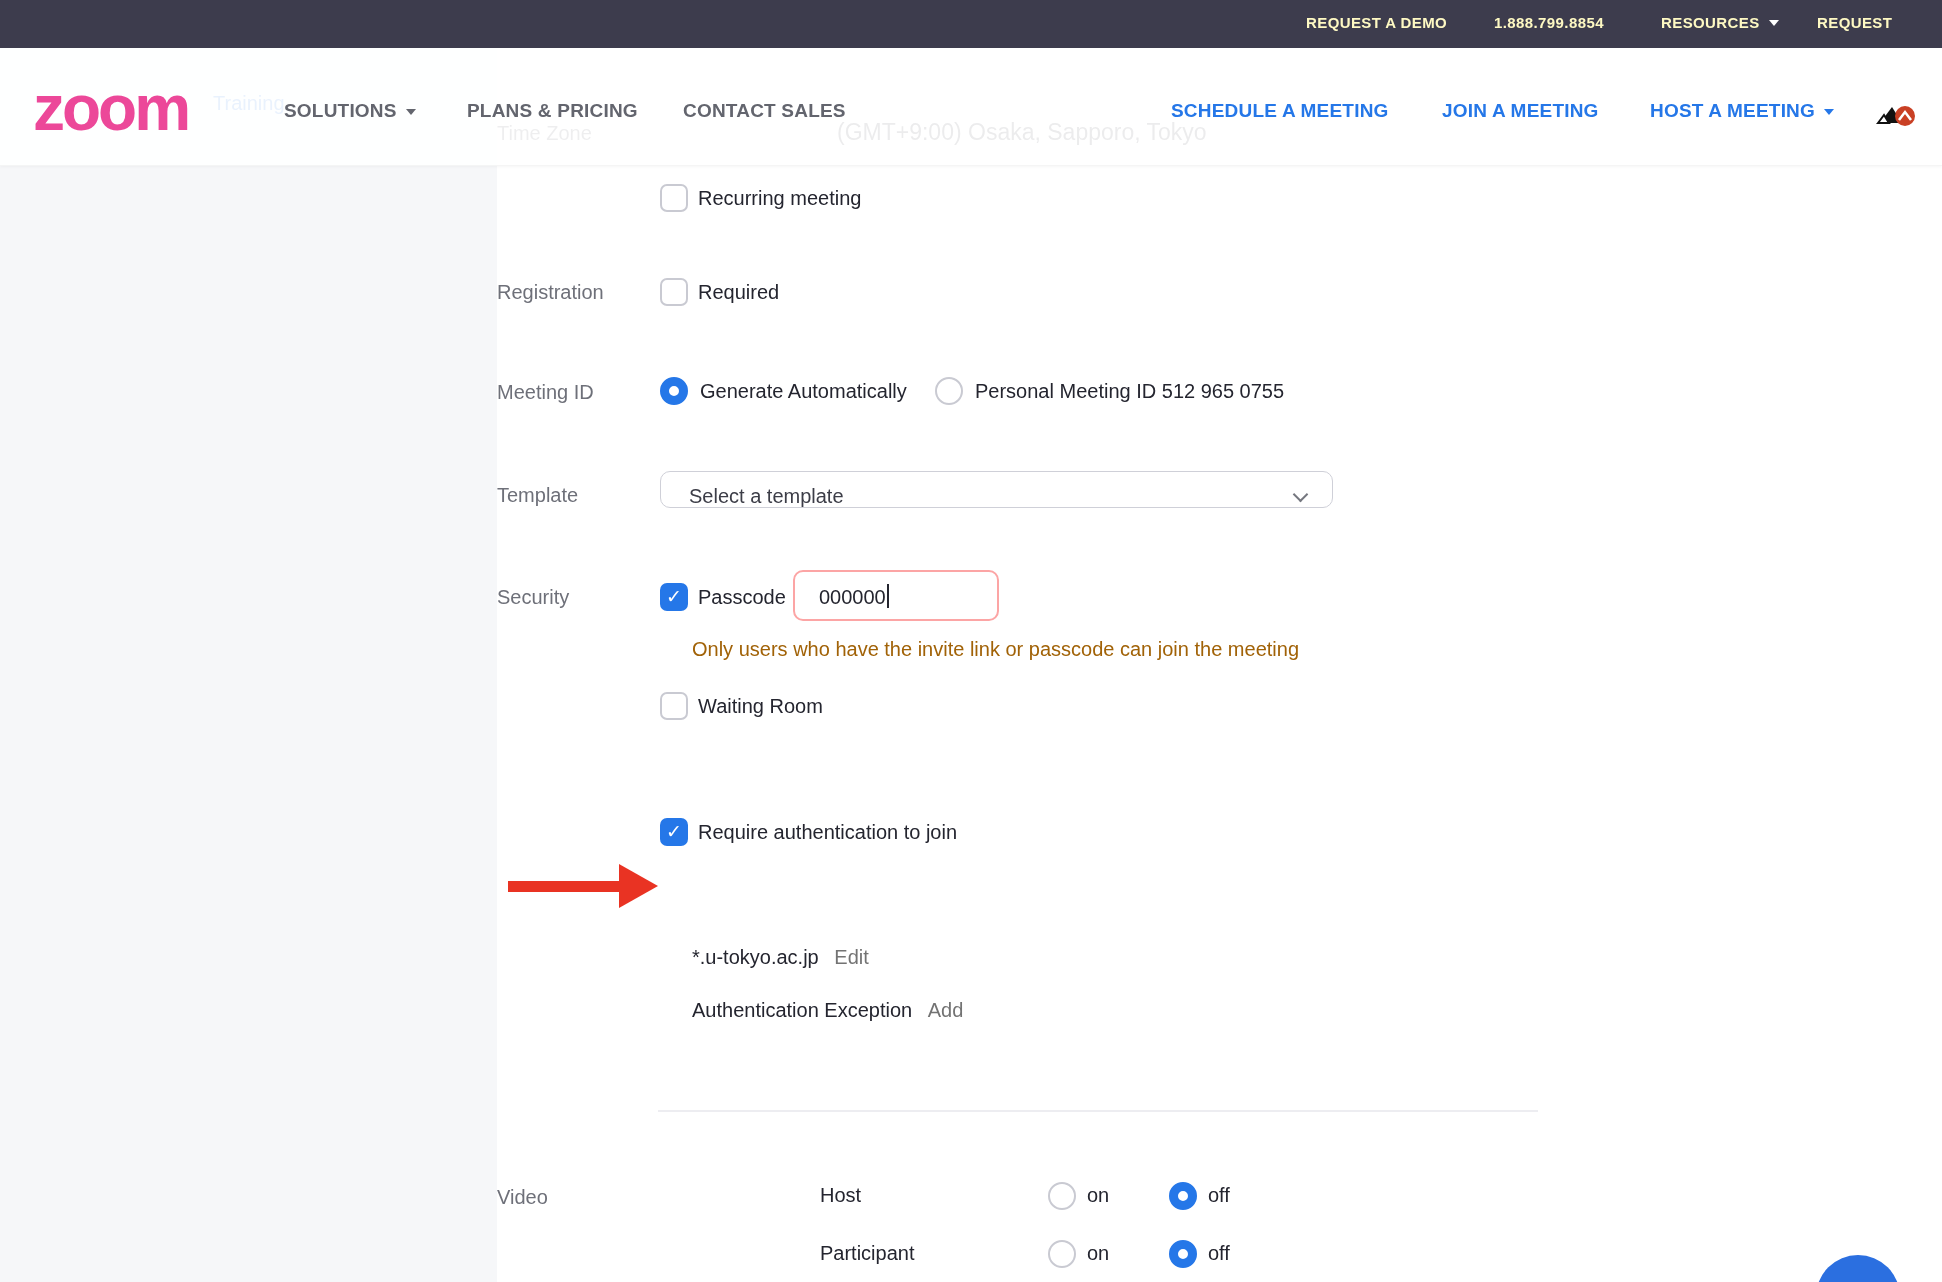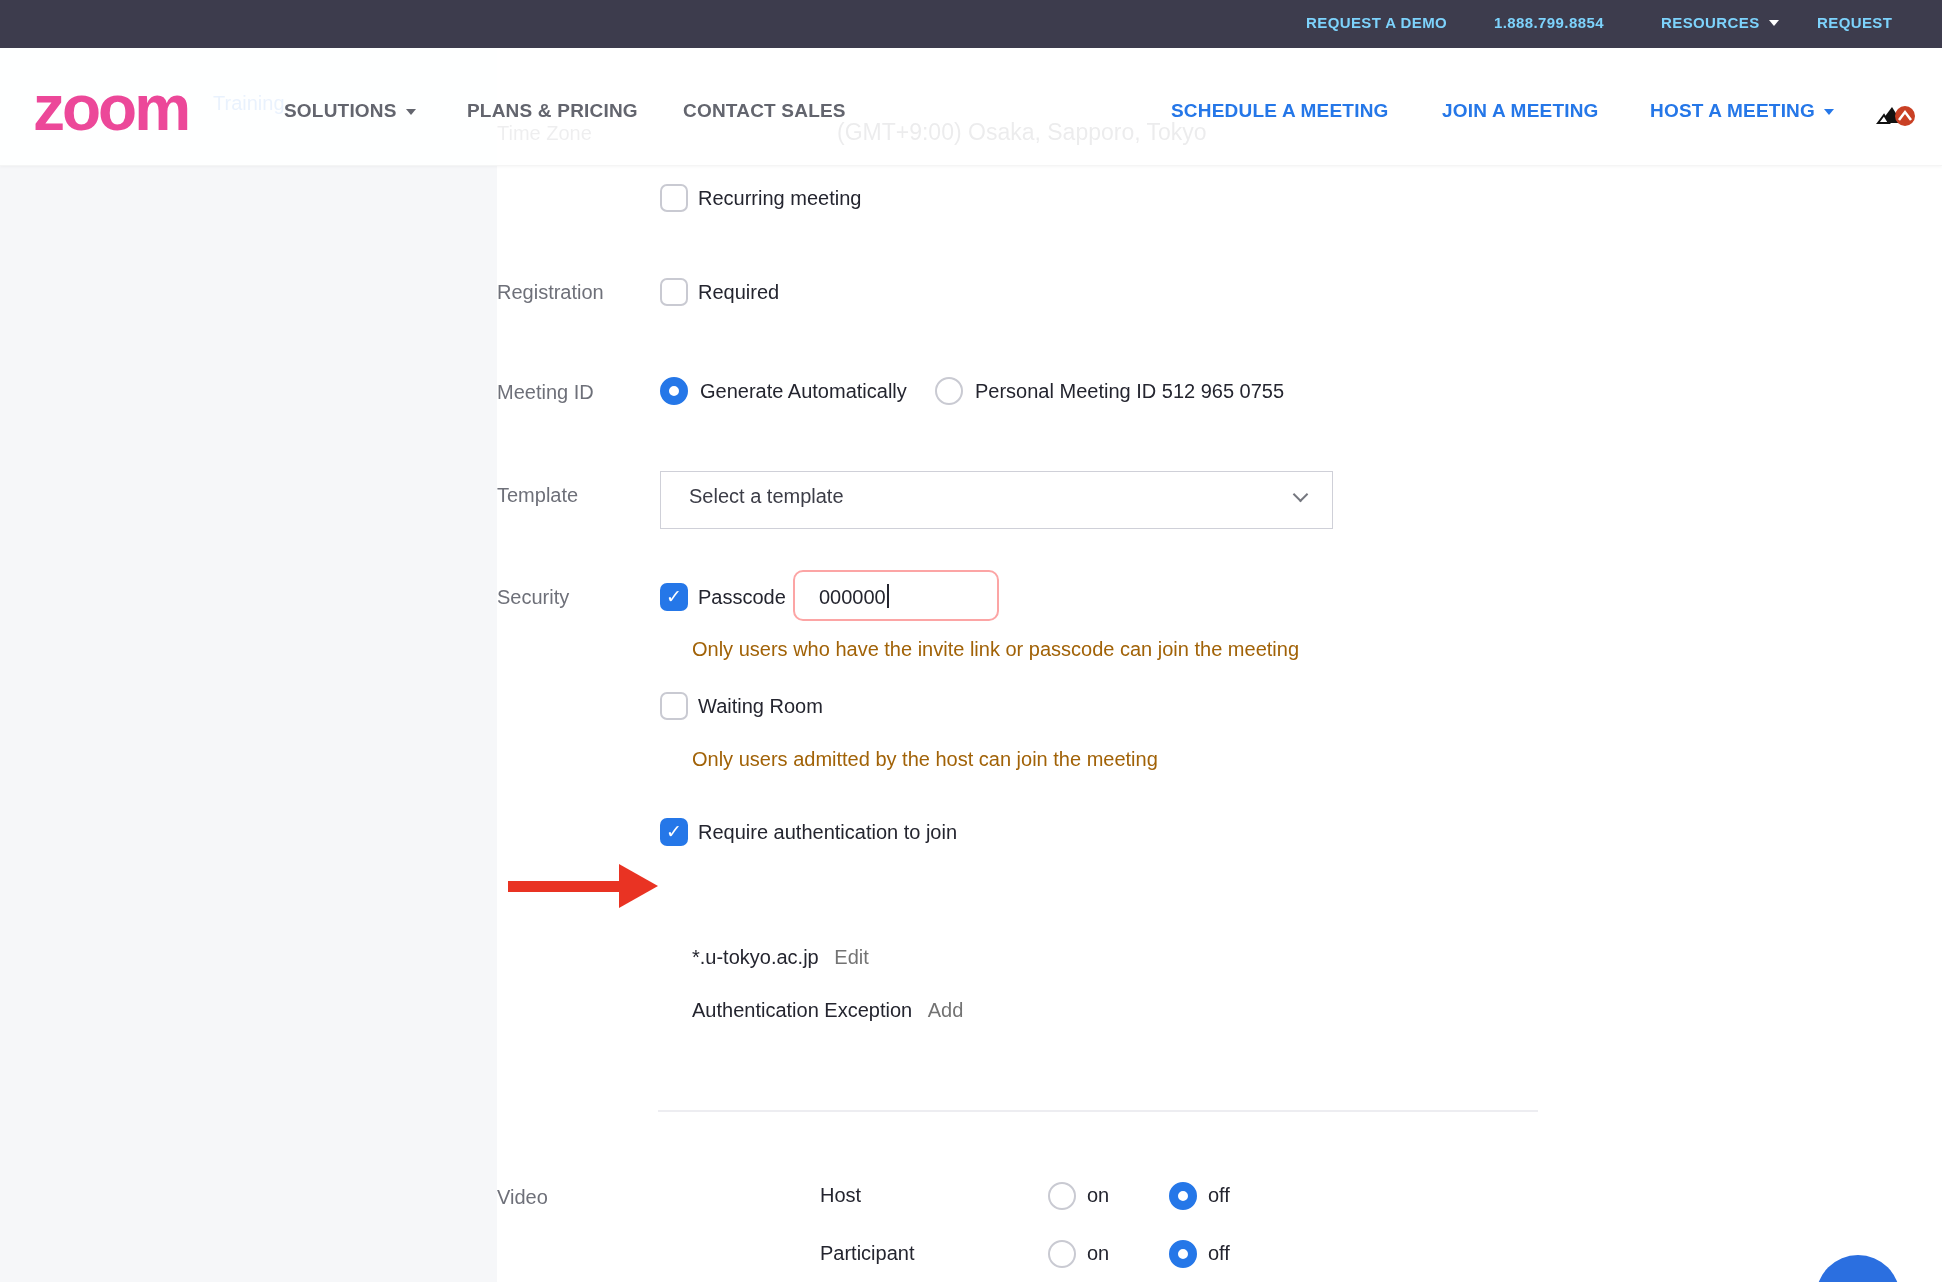--- a/index.html
+++ b/index.html
@@ -19,21 +19,21 @@
   
   .sidebar-card { position:absolute; left:30px; top:140px; width:342px; height:132px; background:#ffffff;
                   border-radius:12px; box-shadow:0 3px 10px rgba(30,35,60,0.07); z-index:3; }
   .sidebar-link { position:absolute; left:47px; font-size:20px; color:#2577e8; cursor:pointer; white-space:nowrap; }
   .sidebar-link.l1 { top:20px; }
   .sidebar-link.l2 { top:80px; }
 
   
   .topbar { position:absolute; left:0; top:0; width:1942px; height:48px; background:#3d3c4d; z-index:12; }
   .topbar-item { position:absolute; top:14px; font-size:15px; font-weight:700; letter-spacing:0.4px;
-                 color:#7dd3fc; white-space:nowrap; cursor:pointer; }
+                 color:#fef9c3; white-space:nowrap; cursor:pointer; }
 
   
   .header { position:absolute; left:0; top:48px; width:1942px; height:118px;
             background:rgba(255,255,255,0.90); z-index:10;
             border-bottom:1px solid rgba(0,0,0,0.04); box-shadow:0 1px 3px rgba(0,0,0,0.04); }
   .logo { position:absolute; left:33px; top:28px; font-size:64px; font-weight:800; letter-spacing:-3px;
           color:#ec4899; line-height:1; cursor:pointer; }
   .nav-item { position:absolute; top:52px; font-size:19px; font-weight:700; letter-spacing:0.2px;
               color:#63656e; white-space:nowrap; cursor:pointer; }
   .nav-item.blue { color:#2577e8; }
@@ -51,21 +51,21 @@
   .flink  { color:#737373; cursor:pointer; }
 
   .checkbox { position:absolute; width:28px; height:28px; border:2px solid #c9cad2; border-radius:7px;
               background:#ffffff; z-index:4; cursor:pointer; }
   .checkbox.checked { border:none; background:#2577e8; color:#ffffff; font-size:19px; font-weight:700;
                       text-align:center; line-height:28px; }
   .radio { position:absolute; width:28px; height:28px; border:2px solid #c9cad2; border-radius:50%;
            background:#ffffff; z-index:4; cursor:pointer; }
   .radio.selected { border:9px solid #2577e8; }
 
-  .select { position:absolute; height:58px; border:1px solid #cfd0d8; border-radius:0; background:#ffffff;
+  .select { position:absolute; height:37px; border:1px solid #cfd0d8; border-radius:10px; background:#ffffff;
             z-index:4; cursor:pointer; }
   .select .sel-text { position:absolute; left:28px; top:13px; font-size:20px; color:#3c3d47; white-space:nowrap; }
   .select .chev { position:absolute; right:26px; top:17px; width:11px; height:11px;
                   border-right:2px solid #75777f; border-bottom:2px solid #75777f; transform:rotate(45deg); }
 
   .passcode-input { position:absolute; left:793px; top:570px; width:206px; height:51px; background:#ffffff;
                     border:2px solid #fca5a5; border-radius:10px; z-index:4; }
   .passcode-input .val { position:absolute; left:24px; top:12px; font-size:20px; color:#24252f; }
   .text-cursor { display:inline-block; width:2px; height:24px; background:#24252f; vertical-align:-4px; margin-left:1px; }
 
@@ -115,21 +115,20 @@
   <div class="flabel" style="left:497px; top:586px;">Security</div>
   <div class="checkbox checked" style="left:660px; top:583px;">✓</div>
   <div class="ftext" style="left:698px; top:586px;">Passcode</div>
   <div class="passcode-input">
     <span class="val"><span>000000</span><span class="text-cursor"></span></span>
   </div>
   <div class="fhelp" style="left:692px; top:638px;">Only users who have the invite link or passcode can join the meeting</div>
 
   <div class="checkbox" style="left:660px; top:692px;"></div>
   <div class="ftext" style="left:698px; top:695px;">Waiting Room</div>
-  <div class="fhelp" style="left:692px; top:748px;">Only users admitted by the host can join the meeting</div>
 
   <div class="checkbox checked" style="left:660px; top:818px;">✓</div>
   <div class="ftext" style="left:698px; top:821px;">Require authentication to join</div>
 
   <div class="arrow">
     <div class="shaft"></div>
     <div class="head"></div>
   </div>
 
 

